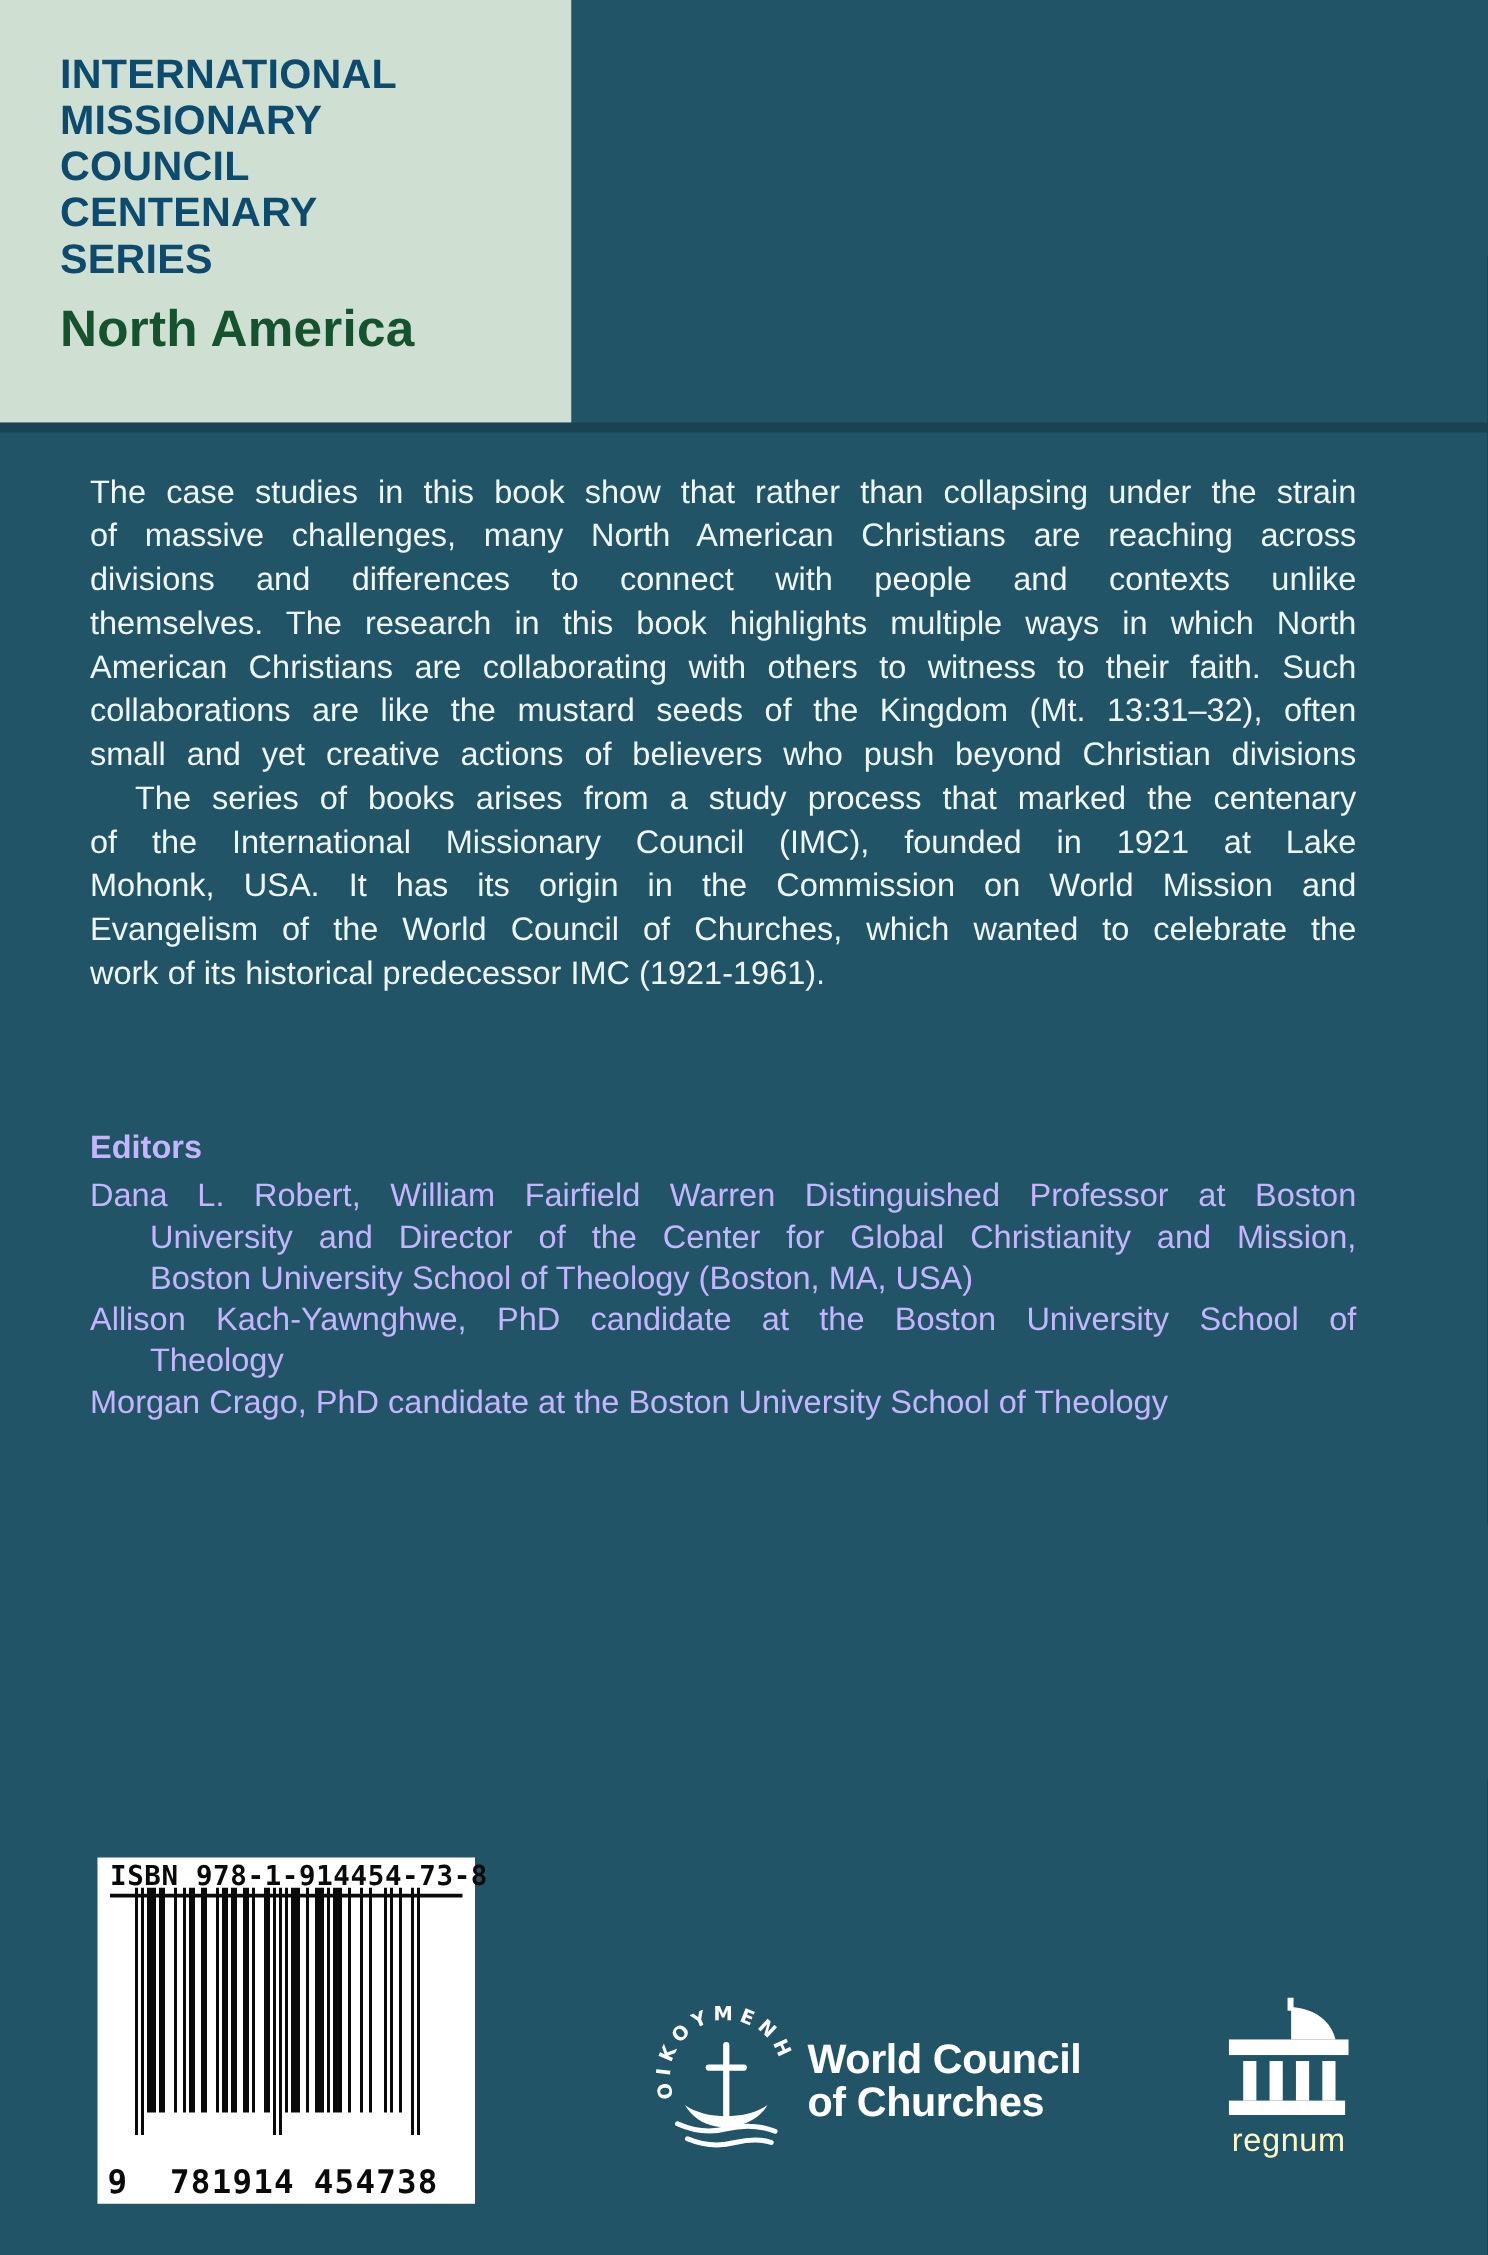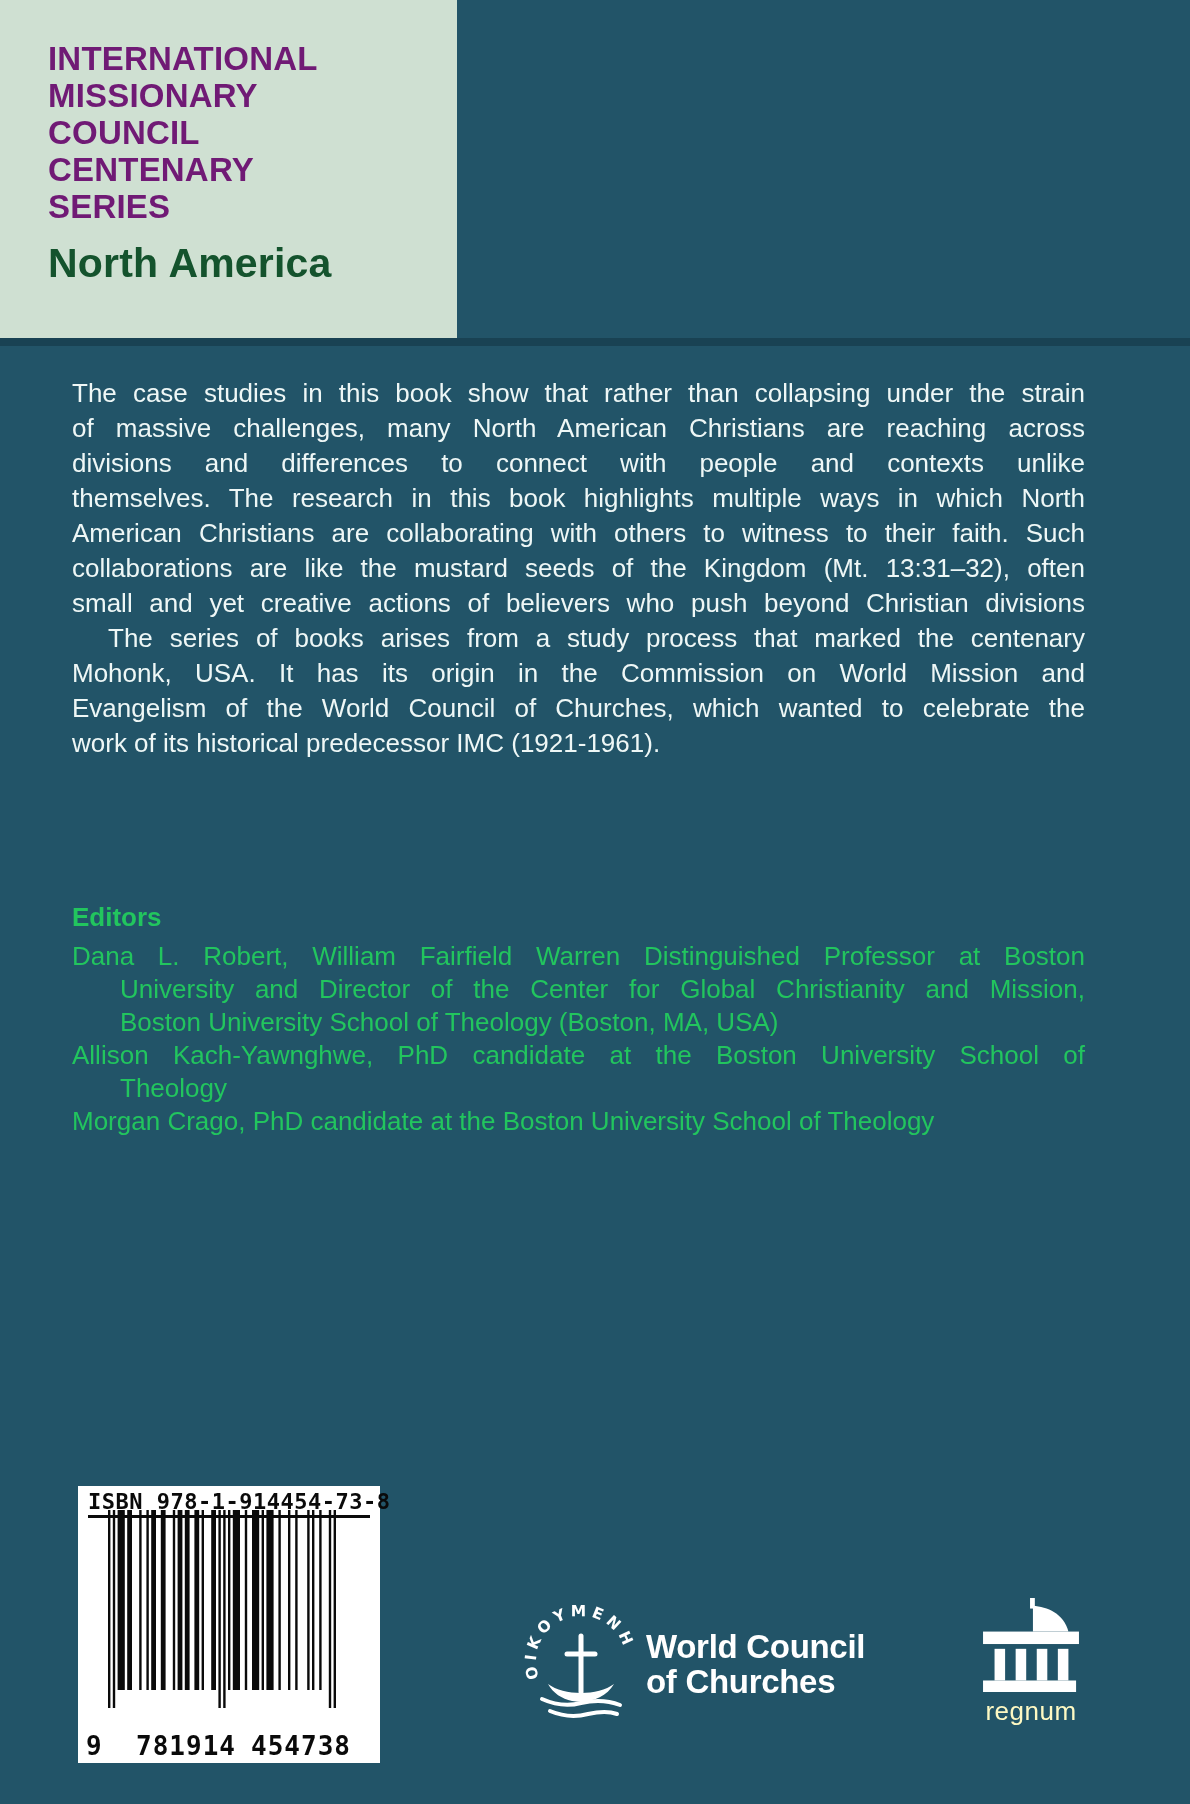--- a/index.html
+++ b/index.html
@@ -12,36 +12,36 @@
   
   .series-panel{
     position:absolute;left:0;top:0;width:457px;height:338px;
     background:#cfe0d2;box-sizing:border-box;padding:40px 20px 0 48px;
   }
   .panel-shadow{
     position:absolute;left:0;top:338px;width:100%;height:8px;
     background:rgba(5,28,38,.30);
   }
   .series-title div{
-    font-size:33px;font-weight:bold;line-height:37px;color:#701a75;
+    font-size:33px;font-weight:bold;line-height:37px;color:#0c4a6e;
     letter-spacing:.2px;
   }
   .series-region{
     margin-top:15px;font-size:41px;font-weight:bold;color:#14532d;letter-spacing:.2px;
   }
   
   .description{
     position:absolute;left:72px;top:376px;width:1013px;color:#eef7f6;
     font-size:26px;line-height:35px;
   }
   .jline{text-align:justify;text-align-last:justify;}
   .jline.last{text-align-last:left;}
   .jline.indent{text-indent:36px;}
   .editors{
-    position:absolute;left:72px;top:900px;width:1013px;color:#22c55e;
+    position:absolute;left:72px;top:900px;width:1013px;color:#c4b5fd;
     font-size:26px;line-height:33px;
   }
   .editors-heading{font-weight:bold;margin-bottom:5px;line-height:35px;}
   .editor-entry .cont{padding-left:48px;}
   
   .barcode-box{
     position:absolute;left:78px;top:1486px;width:302px;height:277px;
     background:#ffffff;color:#0a0a0a;
   }
   .isbn-label{
@@ -91,20 +91,21 @@
         <div class="jline">The case studies in this book show that rather than collapsing under the strain</div>
         <div class="jline">of massive challenges, many North American Christians are reaching across</div>
         <div class="jline">divisions and differences to connect with people and contexts unlike</div>
         <div class="jline">themselves. The research in this book highlights multiple ways in which North</div>
         <div class="jline">American Christians are collaborating with others to witness to their faith. Such</div>
         <div class="jline">collaborations are like the mustard seeds of the Kingdom (Mt. 13:31–32), often</div>
         <div class="jline">small and yet creative actions of believers who push beyond Christian divisions</div>
       </div>
       <div>
         <div class="jline indent">The series of books arises from a study process that marked the centenary</div>
+        <div class="jline">of the International Missionary Council (IMC), founded in 1921 at Lake</div>
         <div class="jline">Mohonk, USA. It has its origin in the Commission on World Mission and</div>
         <div class="jline">Evangelism of the World Council of Churches, which wanted to celebrate the</div>
         <div class="jline last">work of its historical predecessor IMC (1921-1961).</div>
       </div>
     </div>
 
   <div class="editors">
     <div class="editors-heading">Editors</div>
     <div class="editors-list">
         <div class="editor-entry">

